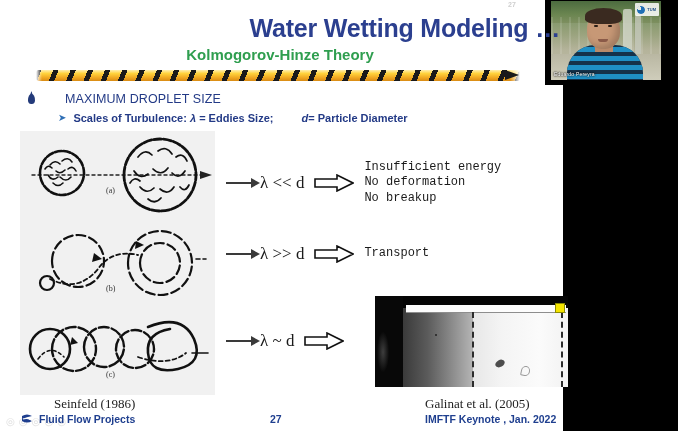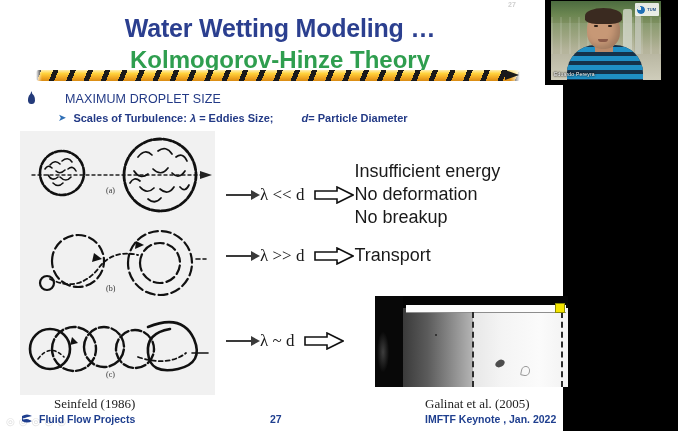--- a/index.html
+++ b/index.html
@@ -38,25 +38,25 @@
   .wc-logo{position:absolute;right:2px;top:2px;height:11px;display:flex;align-items:center;gap:2px;
     background:rgba(255,255,255,.85);padding:1px 3px 1px 2px;border-radius:1px;}
   .wc-logo .mark{width:8px;height:8px;border-radius:50%;background:#1f6fb5;
     -webkit-mask:radial-gradient(circle at 30% 30%,transparent 25%,#000 26%);}
   .wc-logo .txt{font-size:4px;color:#1f4e86;font-weight:bold;}
 
   
   .top-pagenum{position:absolute;left:508px;top:1px;font-size:7px;color:#cfcfcf;font-weight:bold;}
 
   
-  .title1{position:absolute;left:0;top:14px;width:560px;text-align:center;
+  .title1{position:absolute;left:0;top:14px;width:560px;text-align:right;
     font-size:25px;font-weight:bold;color:#2b3f8f;letter-spacing:-.2px;
     font-family:"Liberation Sans",sans-serif;}
   .title2{position:absolute;left:0;top:46px;width:560px;text-align:center;
-    font-size:24px;font-weight:bold;color:#2f9e4f;font-family:"Liberation Sans",sans-serif;}
+    font-size:15px;font-weight:bold;color:#2f9e4f;font-family:"Liberation Sans",sans-serif;}
 
   
   .divider{position:absolute;left:36px;top:70px;width:484px;height:11px;
     background:
       repeating-linear-gradient(112deg,
         #1a1a1a 0px,#1a1a1a 5px,
         rgba(0,0,0,0) 5px,rgba(0,0,0,0) 16px),
       linear-gradient(180deg,#fff0b0 0%,#ffd23c 32%,#f0a822 70%,#d98b14 100%);
     border-radius:2px;
     -webkit-mask:linear-gradient(90deg,transparent 0px,#000 6px,#000 calc(100% - 10px),transparent 100%);
@@ -85,21 +85,21 @@
 
   
   .row{position:absolute;display:flex;align-items:center;}
   .thin-arrow{width:34px;height:12px;position:relative;}
   .thin-arrow:before{content:"";position:absolute;left:0;top:5px;width:27px;height:2px;background:#3a3a3a;}
   .thin-arrow:after{content:"";position:absolute;left:25px;top:1px;width:0;height:0;
     border-top:5px solid transparent;border-bottom:5px solid transparent;border-left:9px solid #3a3a3a;}
   .cond{font-family:"Liberation Serif",serif;font-size:17px;color:#1a1a1a;white-space:nowrap;}
   .block-arrow{width:40px;height:18px;margin-left:10px;position:relative;}
   .block-arrow svg{display:block;}
-  .result{font-family:Liberation Sans, sans-serif;font-size:18px;color:#1a1a1a;line-height:1.28;}
+  .result{font-family:Liberation Mono, monospace;font-size:12px;color:#1a1a1a;margin-left:10px;line-height:1.28;}
 
   
   .photo{position:absolute;left:375px;top:296px;width:193px;height:91px;background:#050505;overflow:hidden;}
   .ph-left{position:absolute;left:0;top:0;width:28px;height:91px;background:#080808;}
   .ph-smear{position:absolute;left:2px;top:36px;width:12px;height:40px;
     background:radial-gradient(ellipse at center,#6a6a6a 0%,rgba(0,0,0,0) 72%);opacity:.55;}
   .ph-darkchannel{position:absolute;left:28px;top:12px;width:70px;height:79px;
     background:linear-gradient(90deg,#3a3a3a 0%,#5b5b5b 35%,#8e8e8e 72%,#b5b5b5 100%);}
   .ph-brightchannel{position:absolute;left:98px;top:12px;width:95px;height:79px;
     background:linear-gradient(90deg,#e7e7e7 0%,#f4f4f4 30%,#fbfbfb 70%,#f2f2f2 100%);}

